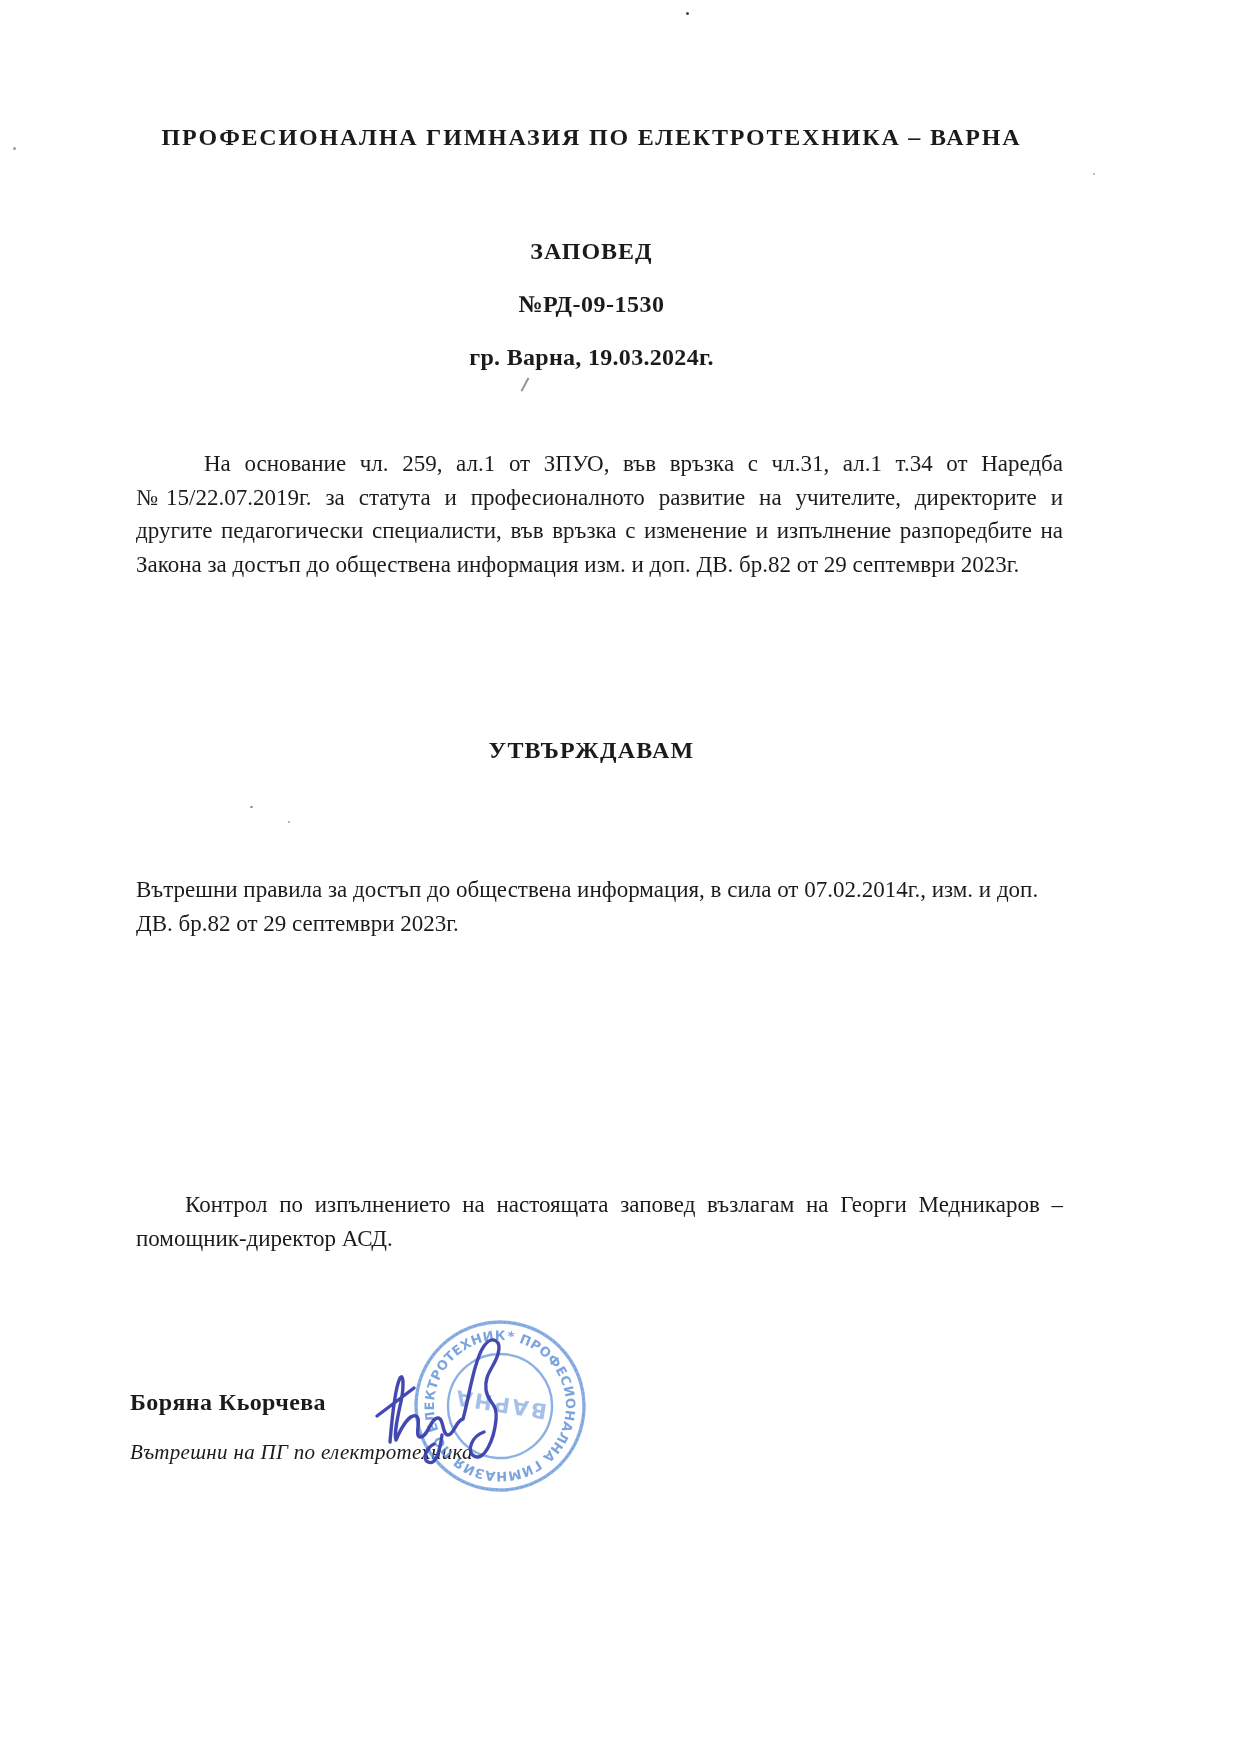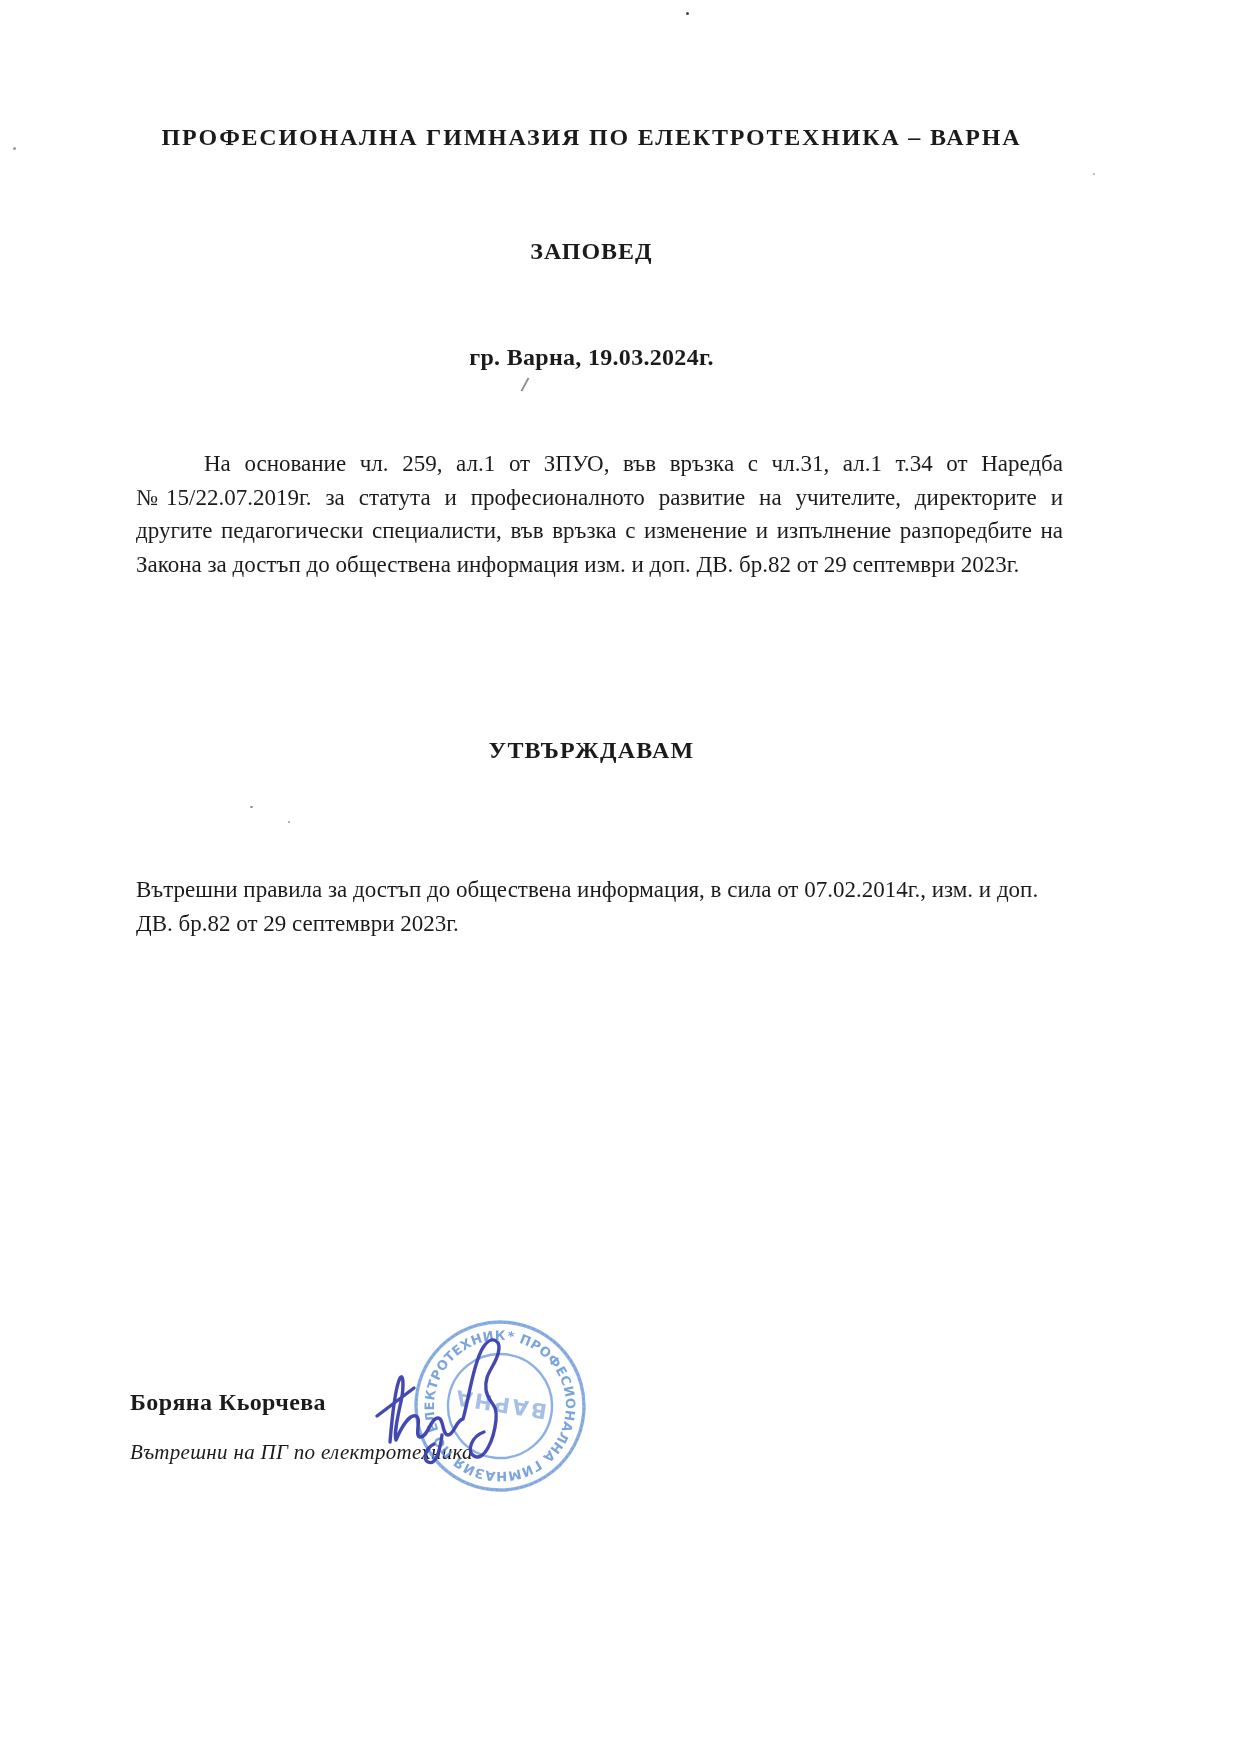--- a/index.html
+++ b/index.html
@@ -60,31 +60,33 @@
 </style>
 </head>
 <body>
 
 <div class="page">
 
   <div class="abs center-line doc-header">ПРОФЕСИОНАЛНА ГИМНАЗИЯ ПО ЕЛЕКТРОТЕХНИКА – ВАРНА</div>
 
   <div class="abs center-line order-title">ЗАПОВЕД</div>
 
+  <div class="abs center-line order-number">№РД-09-1530</div>
 
   <div class="abs center-line city-date">гр. Варна, 19.03.2024г.</div>
 
   <div class="abs para para-basis">На основание чл. 259, ал.1 от ЗПУО, във връзка с чл.31, ал.1 т.34 от Наредба №15/22.07.2019г. за статута и професионалното развитие на учителите, директорите и другите педагогически специалисти, във връзка с изменение и изпълнение разпоредбите на Закона за достъп до обществена информация изм. и доп. ДВ. бр.82 от 29 септември 2023г.</div>
 
   <div class="abs center-line approve-heading">УТВЪРЖДАВАМ</div>
 
   <div class="abs para para-rules">Вътрешни правила за достъп до обществена информация, в сила от 07.02.2014г., изм. и доп. ДВ. бр.82 от 29 септември 2023г.</div>
 
 
 
+  <div class="abs para para-control">Контрол по изпълнението на настоящата заповед възлагам на Георги Медникаров – помощник-директор АСД.</div>
 
   <div class="abs signer-name">Боряна Кьорчева</div>
 
   <div class="abs signer-title">Вътрешни на ПГ по електротехника</div>
 
   <svg class="abs stamp-wrap" viewBox="0 0 280 230" width="280" height="230">
     <g transform="translate(150,116) rotate(6)">
       <circle r="84" fill="none" stroke-width="3.4" opacity="0.7" stroke="#5b8ed8"></circle>
       <circle r="84" fill="none" stroke-width="1.2" opacity="0.5" stroke-dasharray="2 3" stroke="#5b8ed8"></circle>
       <circle r="52" fill="none" stroke-width="2.4" opacity="0.7" stroke="#5b8ed8"></circle>

